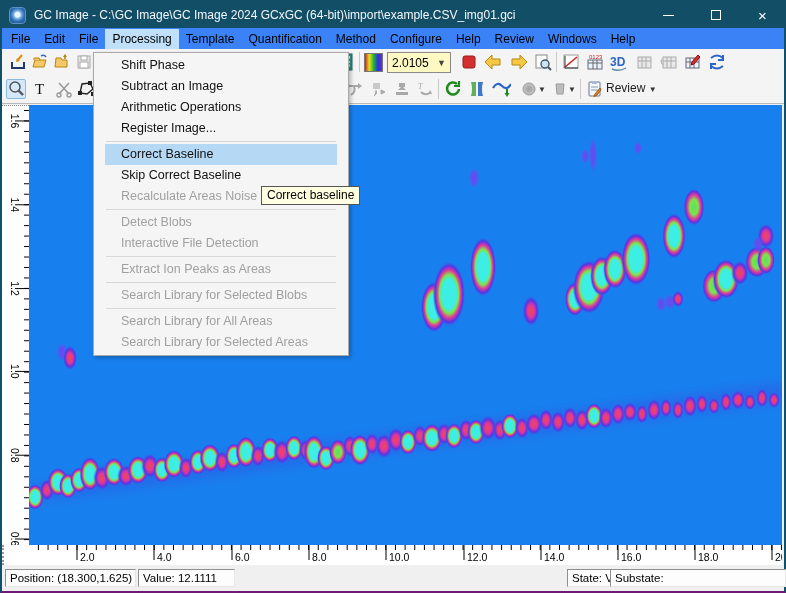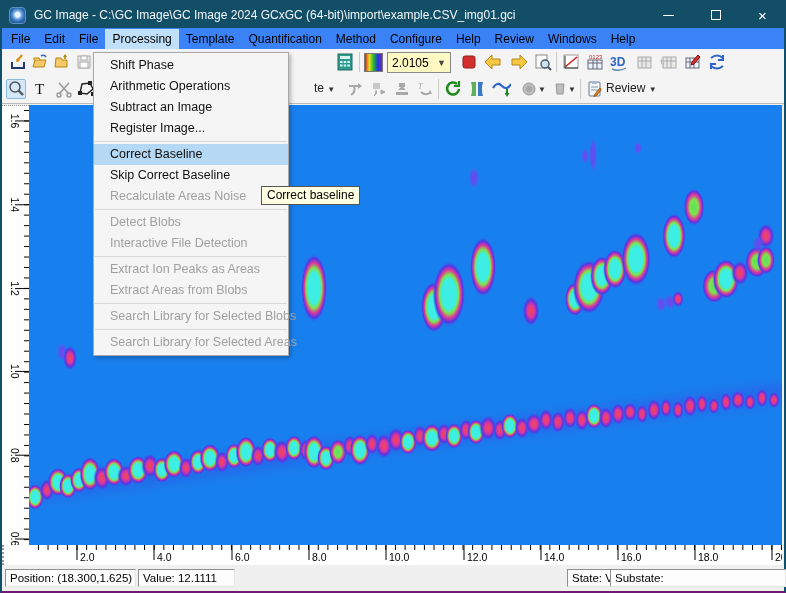--- a/index.html
+++ b/index.html
@@ -43,22 +43,22 @@
   .dd{ font-size:8px; color:#333; }
 
   
   .content{ position:absolute; left:0; top:105px; width:782px; height:460px; background:#F0F0F0; }
   .v-ruler{ position:absolute; left:0; top:0; width:27px; height:440px; background:#fff; border-top:1px dotted #888; }
   .chromo{ position:absolute; left:27px; top:0; width:753px; height:440px; }
   .h-ruler{ position:absolute; left:27px; top:440px; width:753px; height:20px; background:#fff; }
   .corner{ position:absolute; left:0; top:440px; width:27px; height:20px; background:#fff; border-left:2px dotted #999; }
 
   
-  .popup{ position:absolute; left:91px; top:52px; width:196px; background:#F5F5F5;
-    border:1px solid #A9A9A9; box-shadow:2px 2px 4px rgba(0,0,0,.25); z-index:40; padding:2px 0; }
+  .popup{ position:absolute; left:91px; top:52px; width:256px; background:#F5F5F5;
+    border:1px solid #A9A9A9; box-shadow:2px 2px 4px rgba(0,0,0,.25); z-index:40; padding:2px 11px; }
   .popup-item{ height:21px; line-height:21px; font-size:12.5px; padding-left:16px; color:#111; white-space:nowrap; }
   .popup-item.disabled{ color:#A0A0A0; }
   .popup-item.highlighted{ background:#B5D9F4; }
   .popup-sep{ height:1px; background:#D9D9D9; margin:2px 1px; }
 
   
   .tooltip{ position:absolute; left:259px; top:186px; z-index:60; background:#FFFFE1;
     border:1px solid #555; font-size:12px; padding:1px 5px 2px 5px; color:#000; white-space:nowrap; }
 
   
@@ -610,36 +610,36 @@
         <line x1="666" y1="0" x2="666" y2="15" stroke="#000"></line>
         <text x="669" y="16" font-size="10.5" fill="#000" font-family="Liberation Sans, sans-serif">18.0</text>
         <line x1="743" y1="0" x2="743" y2="15" stroke="#000"></line>
         <text x="746" y="16" font-size="10.5" fill="#000" font-family="Liberation Sans, sans-serif">20.0</text>
       </svg>
     <div class="corner"></div>
   </div>
 
   <div class="popup" id="popup">
       <div class="popup-item">Shift Phase</div>
+      <div class="popup-item">Subtract an Image</div>
       <div class="popup-item">Arithmetic Operations</div>
-      <div class="popup-item">Subtract an Image</div>
       <div class="popup-item">Register Image...</div>
       <div class="popup-sep"></div>
       <div class="popup-item highlighted">Correct Baseline</div>
       <div class="popup-item">Skip Correct Baseline</div>
       <div class="popup-item disabled">Recalculate Areas Noise</div>
       <div class="popup-sep"></div>
       <div class="popup-item disabled">Detect Blobs</div>
       <div class="popup-item disabled">Interactive File Detection</div>
       <div class="popup-sep"></div>
       <div class="popup-item disabled">Extract Ion Peaks as Areas</div>
-      <div class="popup-item disabled">Extract Areas from Blobs</div>
       <div class="popup-sep"></div>
       <div class="popup-item disabled">Search Library for Selected Blobs</div>
       <div class="popup-sep"></div>
+      <div class="popup-item disabled">Search Library for All Areas</div>
       <div class="popup-item disabled">Search Library for Selected Areas</div>
     </div>
 
   <div class="tooltip">Correct baseline</div>
 
   <div class="statusbar">
     <div class="status-box" style="left:3px; width:131px">Position: (18.300,1.625)</div>
     <div class="status-box" style="left:136px; width:97px">Value: 12.1111</div>
     <div class="status-box" style="left:565px; width:68px">State: View</div>
     <div class="status-box" style="left:608px; width:176px">Substate:</div>

